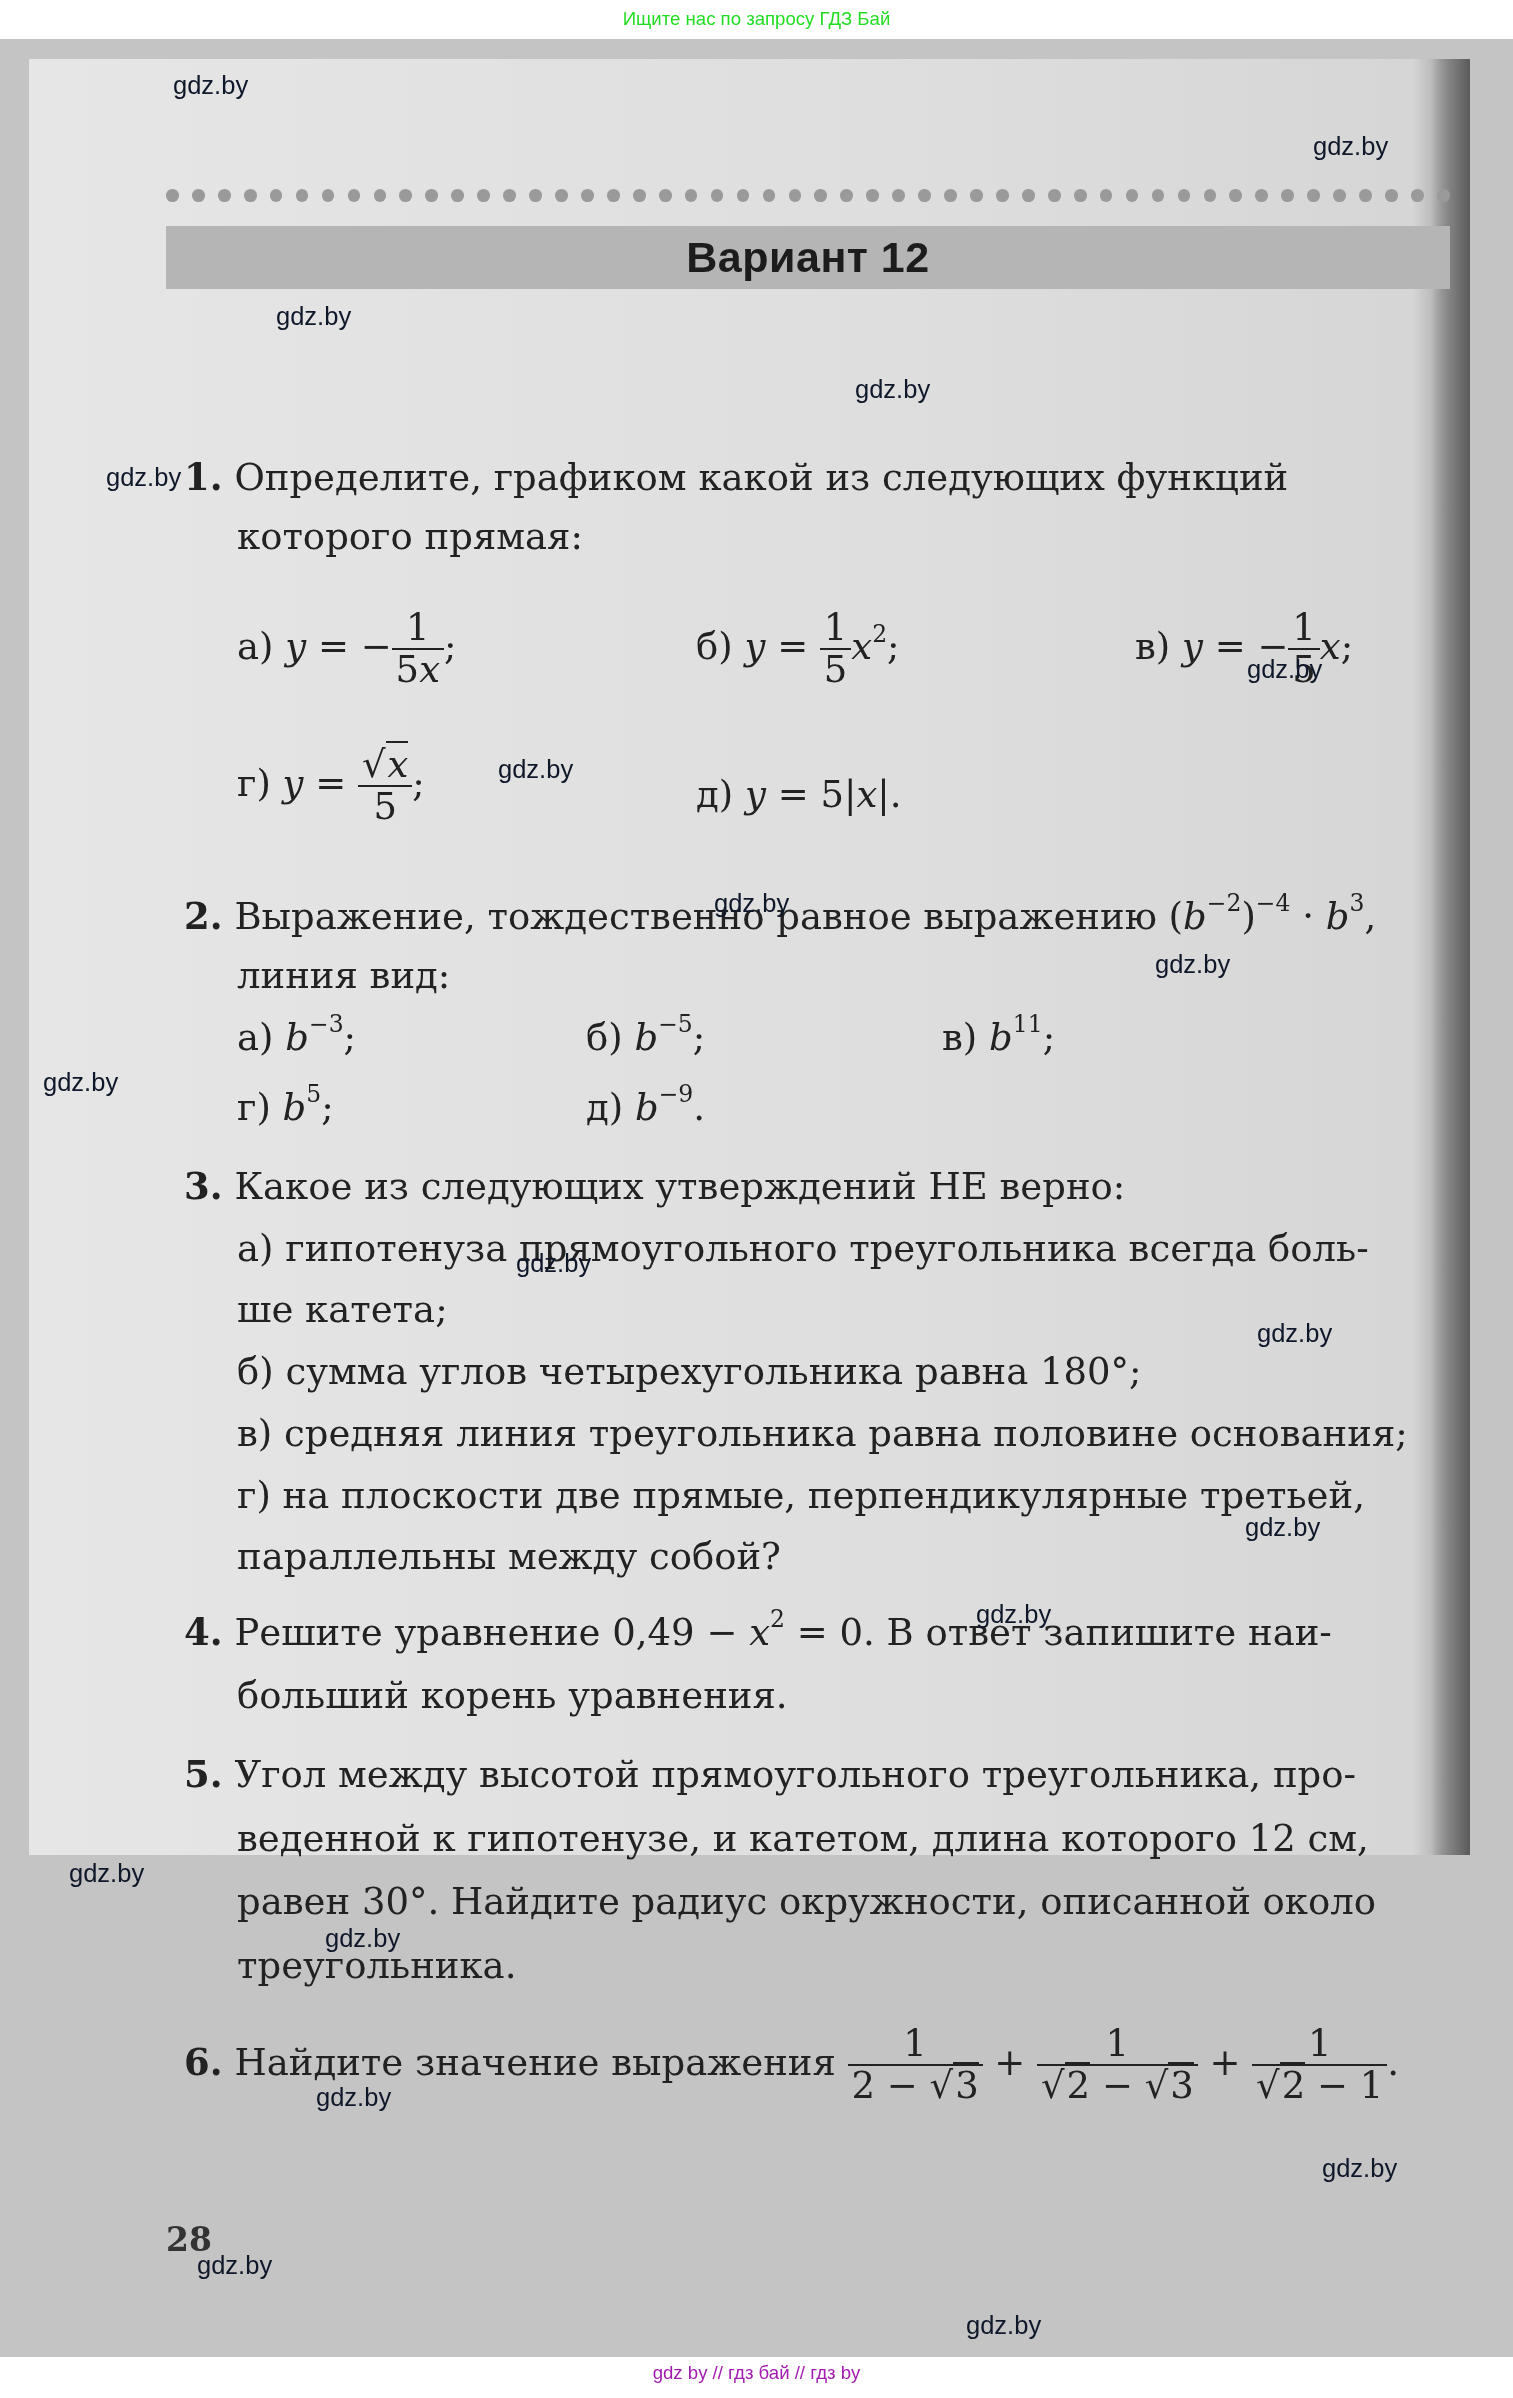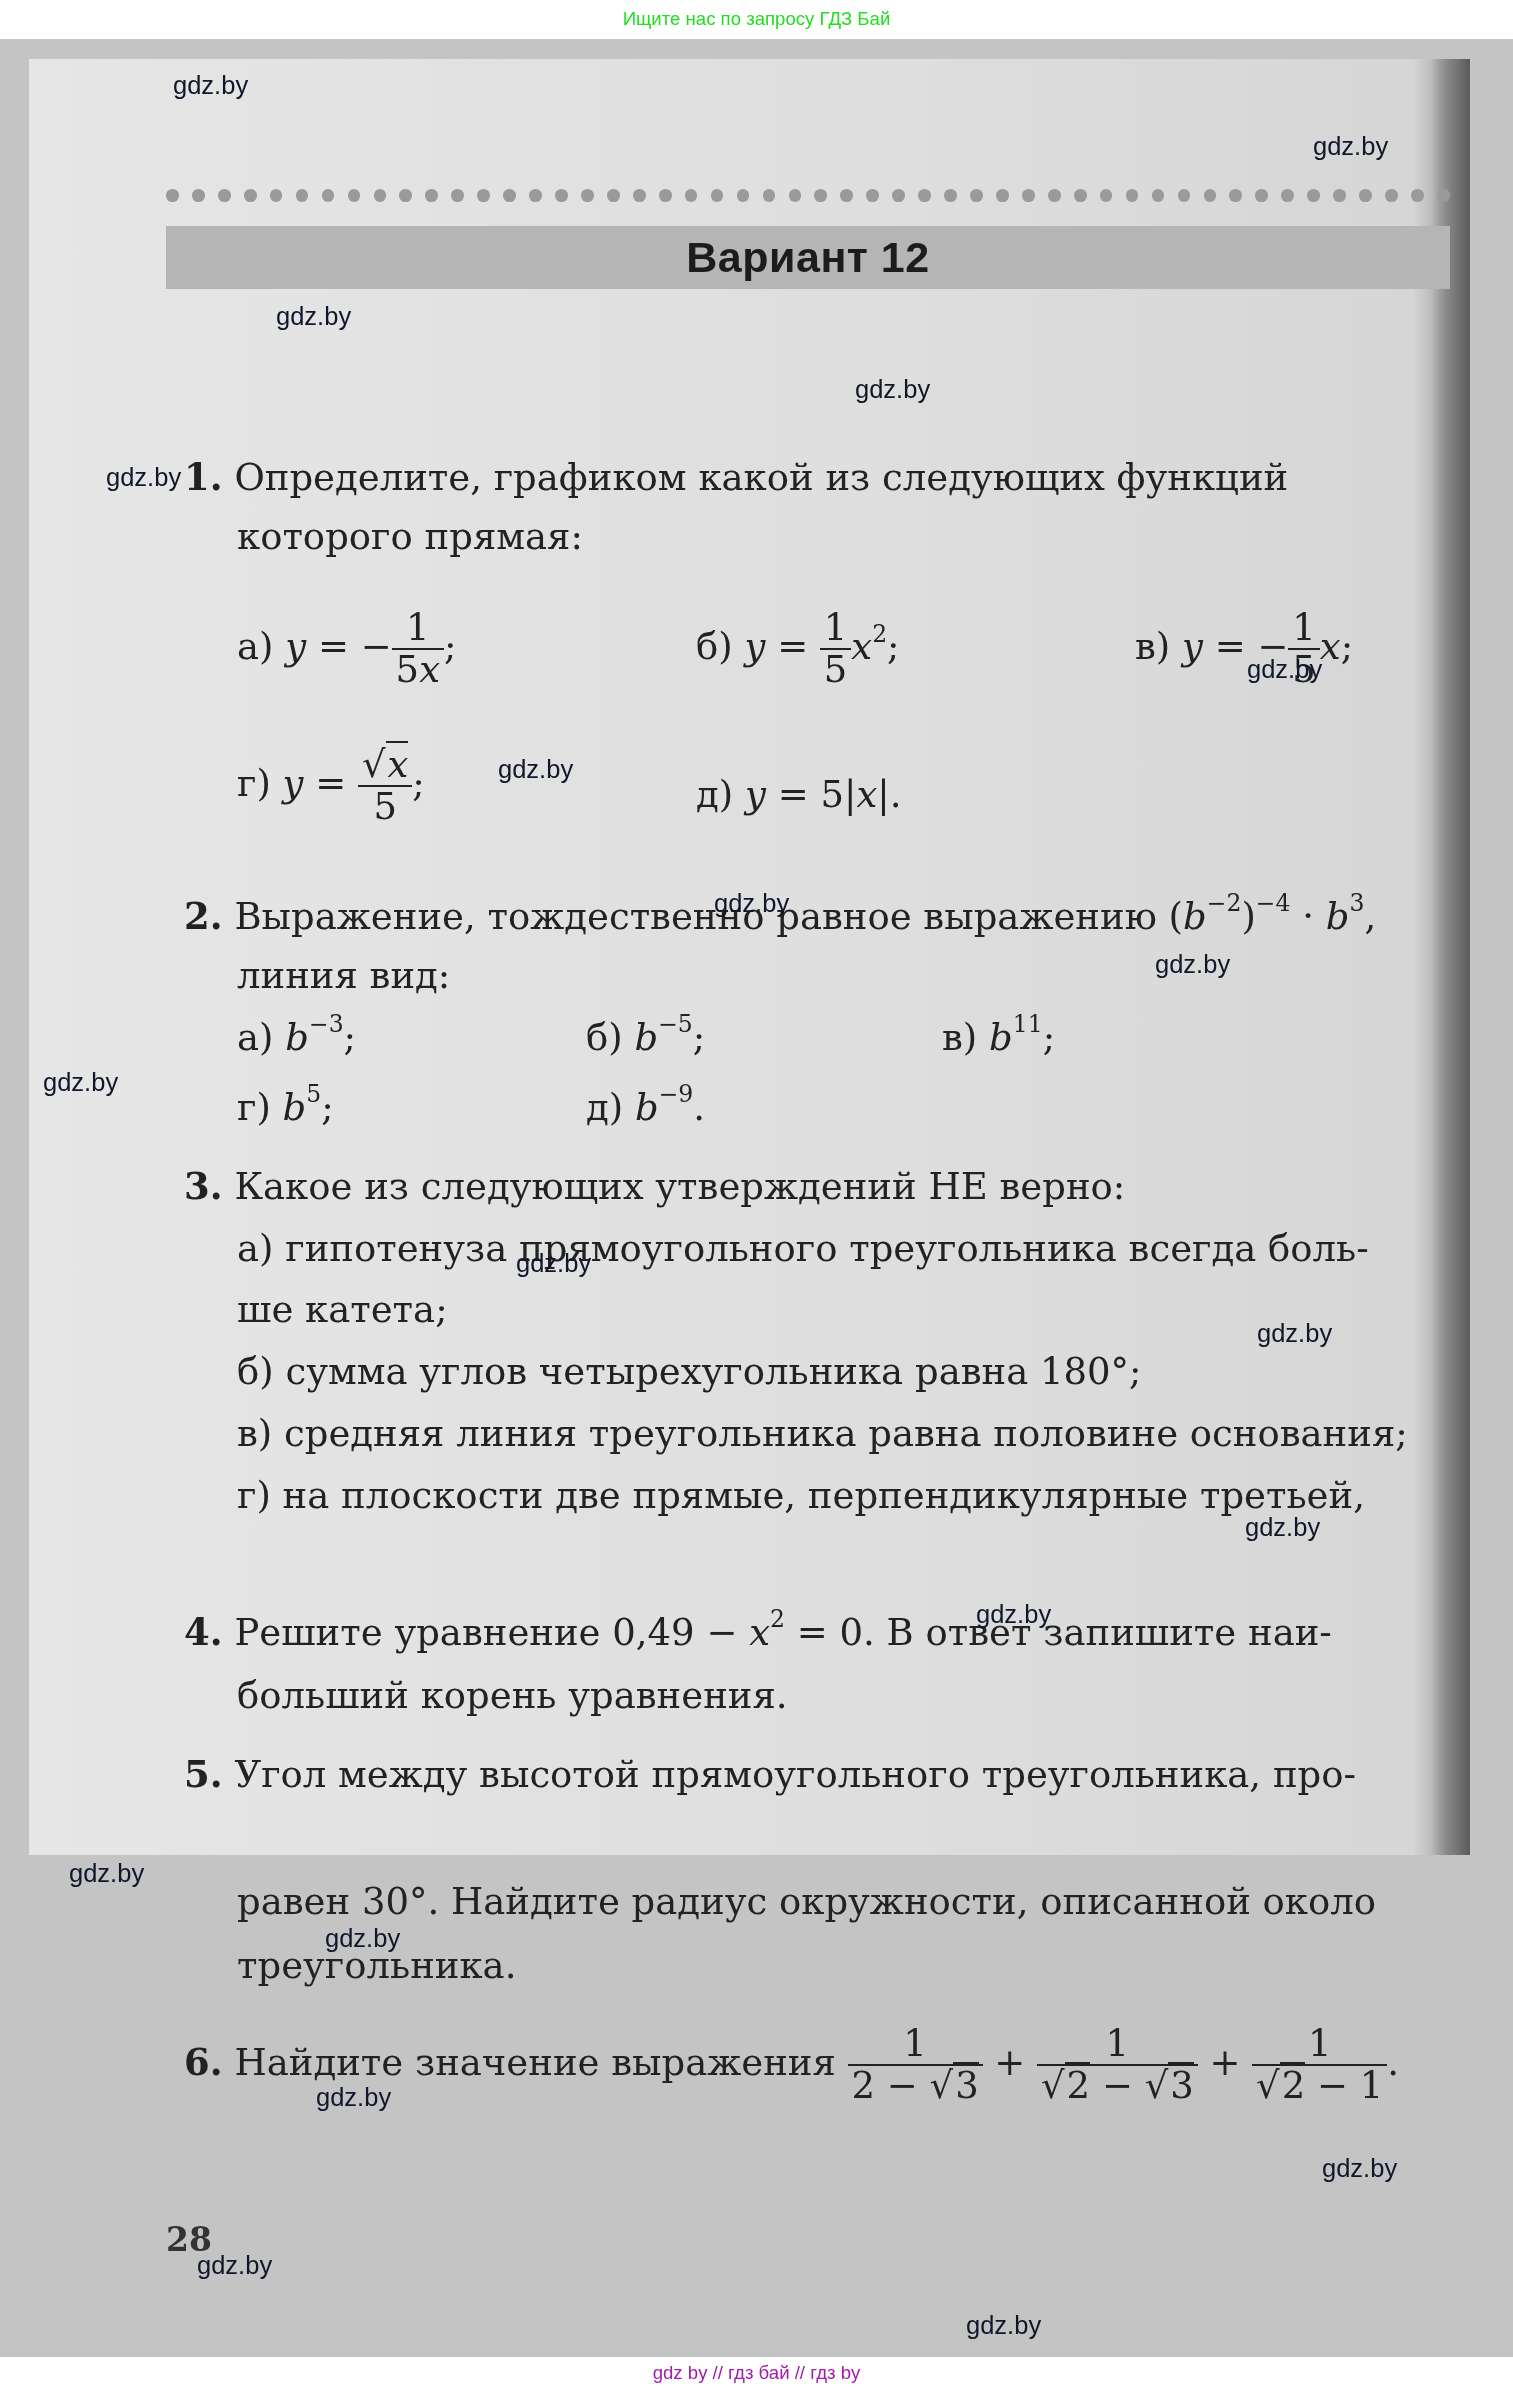--- a/index.html
+++ b/index.html
@@ -163,29 +163,31 @@
     </div>
 
     <div class="txt" style="left:155px; top:1098px;">
       <span class="num">3.</span> <span>Какое из следующих утверждений НЕ верно:</span>
     </div>
     <div class="txt" style="left:208px; top:1160px;">а) гипотенуза прямоугольного треугольника всегда боль-</div>
     <div class="txt" style="left:208px; top:1221px;">ше катета;</div>
     <div class="txt" style="left:208px; top:1283px;">б) сумма углов четырехугольника равна 180°;</div>
     <div class="txt" style="left:208px; top:1345px;">в) средняя линия треугольника равна половине основания;</div>
     <div class="txt" style="left:208px; top:1407px;">г) на плоскости две прямые, перпендикулярные третьей,</div>
+    <div class="txt" style="left:208px; top:1468px;">параллельны между собой?</div>
 
     <div class="txt" style="left:155px; top:1544px;">
       <span class="num">4.</span> Решите уравнение 0,49 − <span class="it">x</span><sup>2</sup> = 0. В ответ запишите наи-
     </div>
     <div class="txt" style="left:208px; top:1607px;">больший корень уравнения.</div>
 
     <div class="txt" style="left:155px; top:1686px;">
       <span class="num">5.</span> <span>Угол между высотой прямоугольного треугольника, про-</span>
     </div>
+    <div class="txt" style="left:208px; top:1750px;">веденной к гипотенузе, и катетом, длина которого 12 см,</div>
     <div class="txt" style="left:208px; top:1813px;">равен 30°. Найдите радиус окружности, описанной около</div>
     <div class="txt" style="left:208px; top:1877px;">треугольника.</div>
 
     <div class="txt" style="left:155px; top:1965px;">
       <span class="num">6.</span> <span>Найдите значение выражения</span>
       <span class="frac"><span class="n">1</span><span class="d">2 − √<span class="sqrt">3</span></span></span> +
       <span class="frac"><span class="n">1</span><span class="d">√<span class="sqrt">2</span> − √<span class="sqrt">3</span></span></span> +
       <span class="frac"><span class="n">1</span><span class="d">√<span class="sqrt">2</span> − 1</span></span>.
     </div>
 

